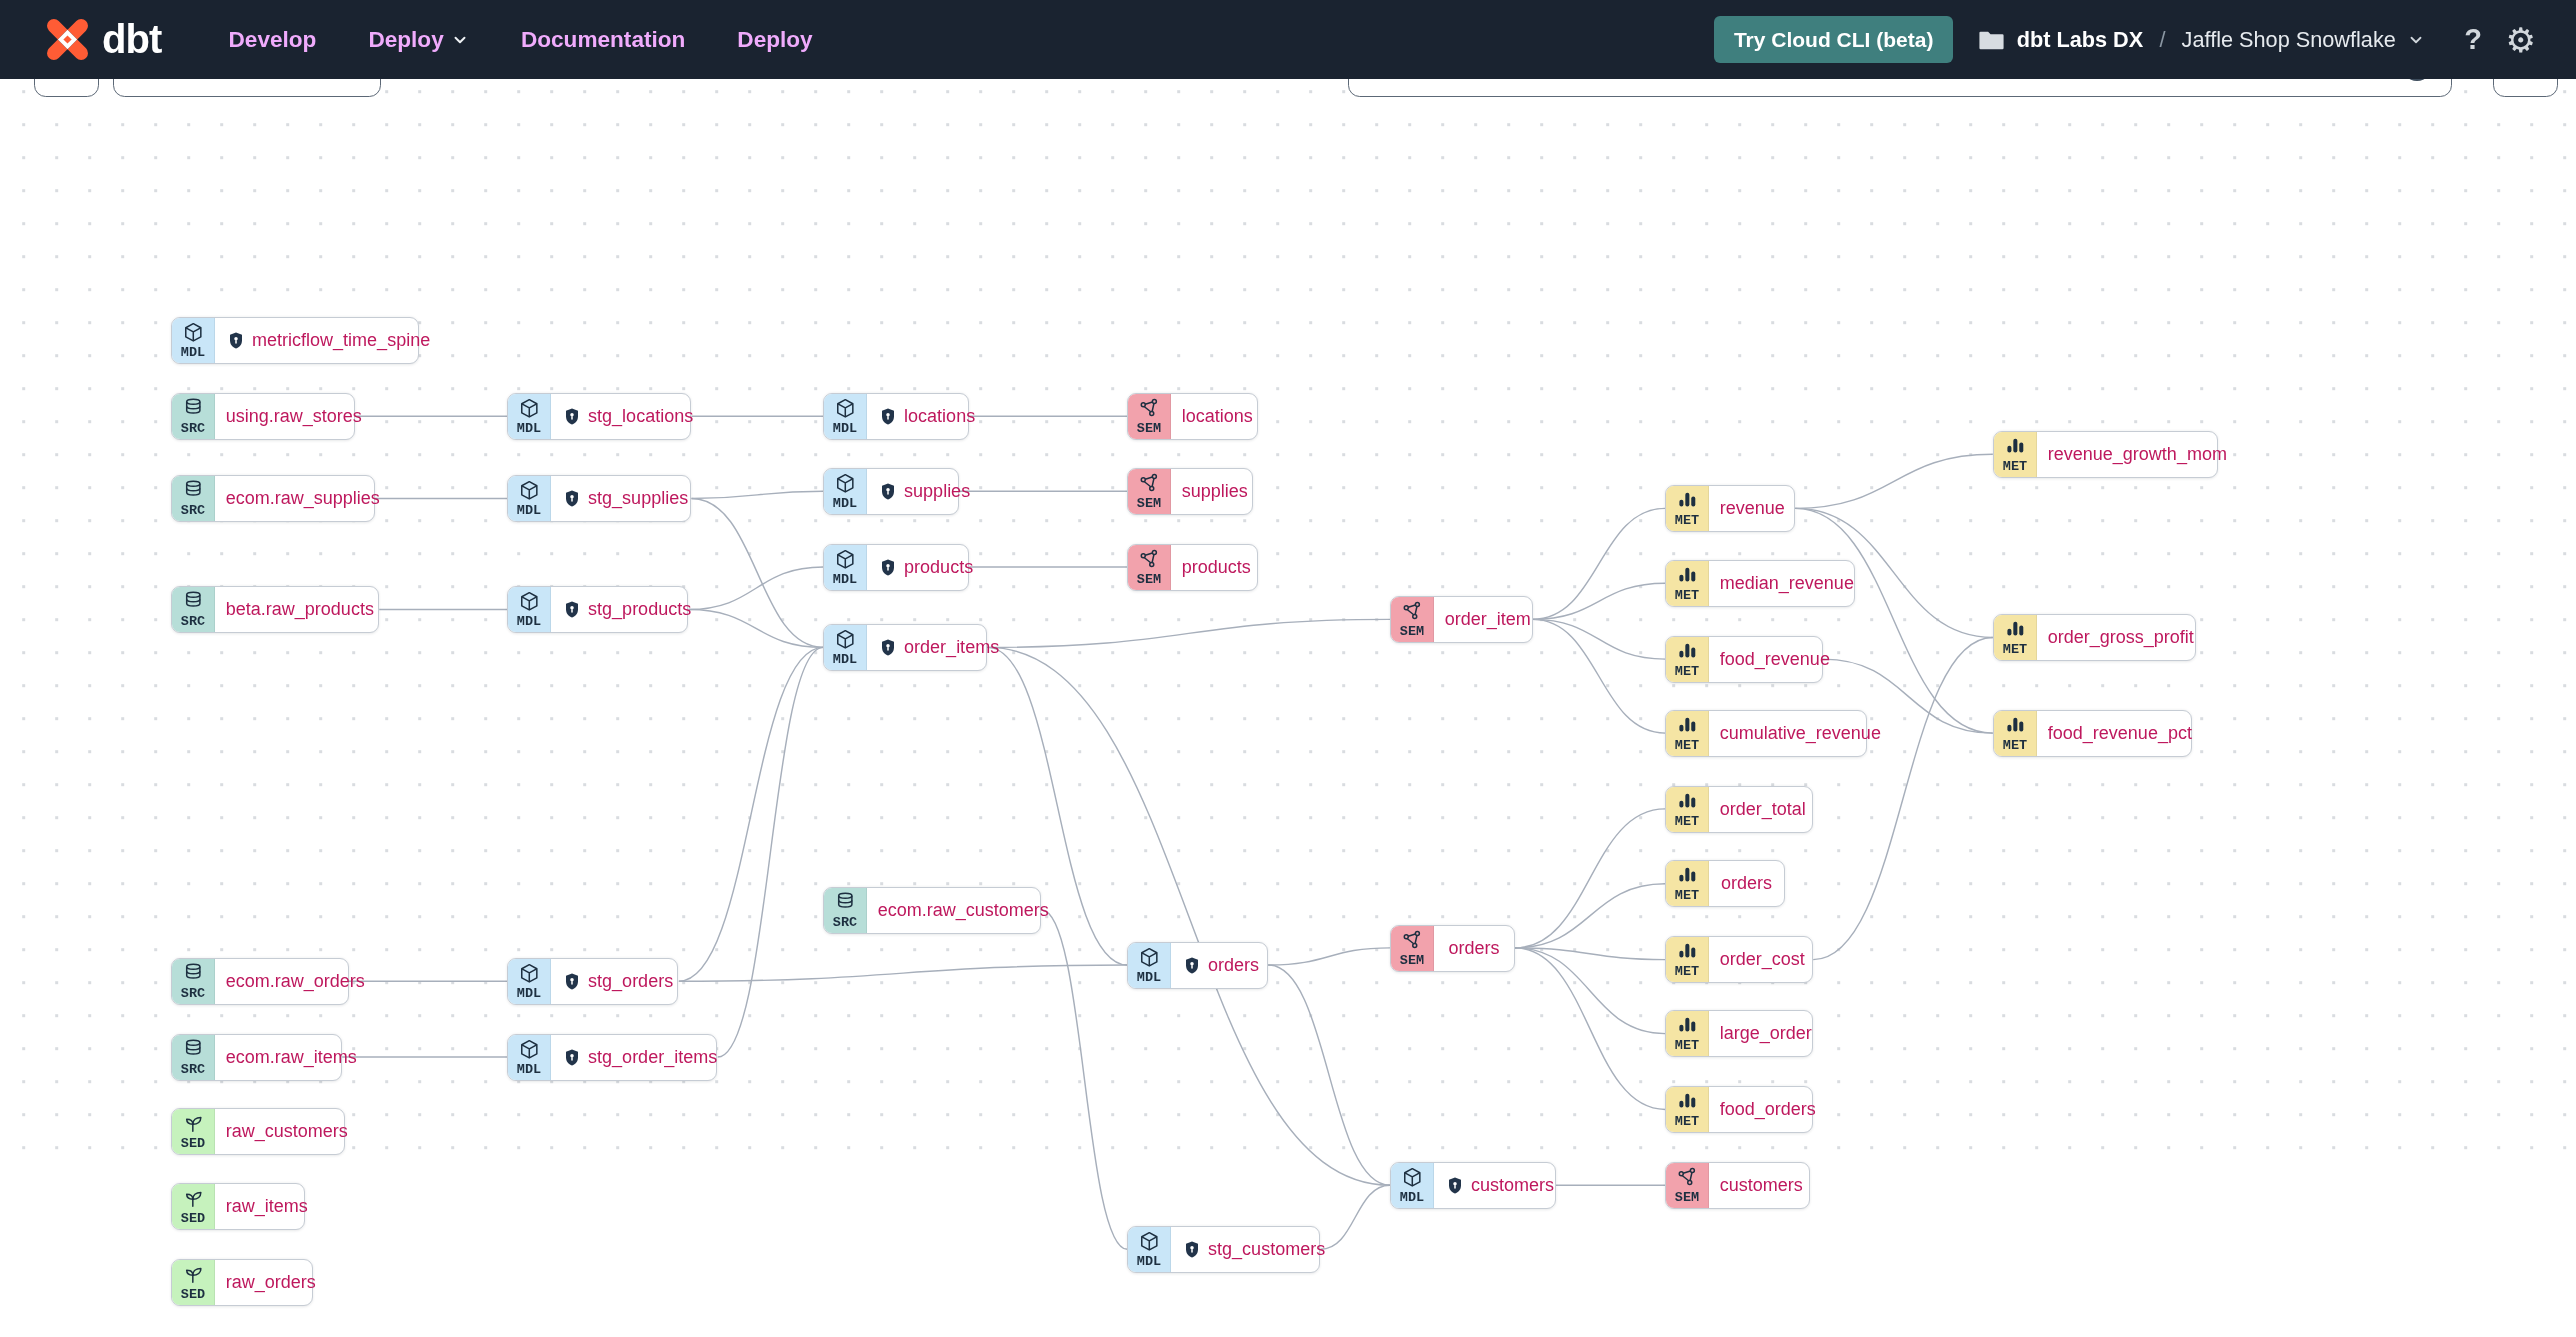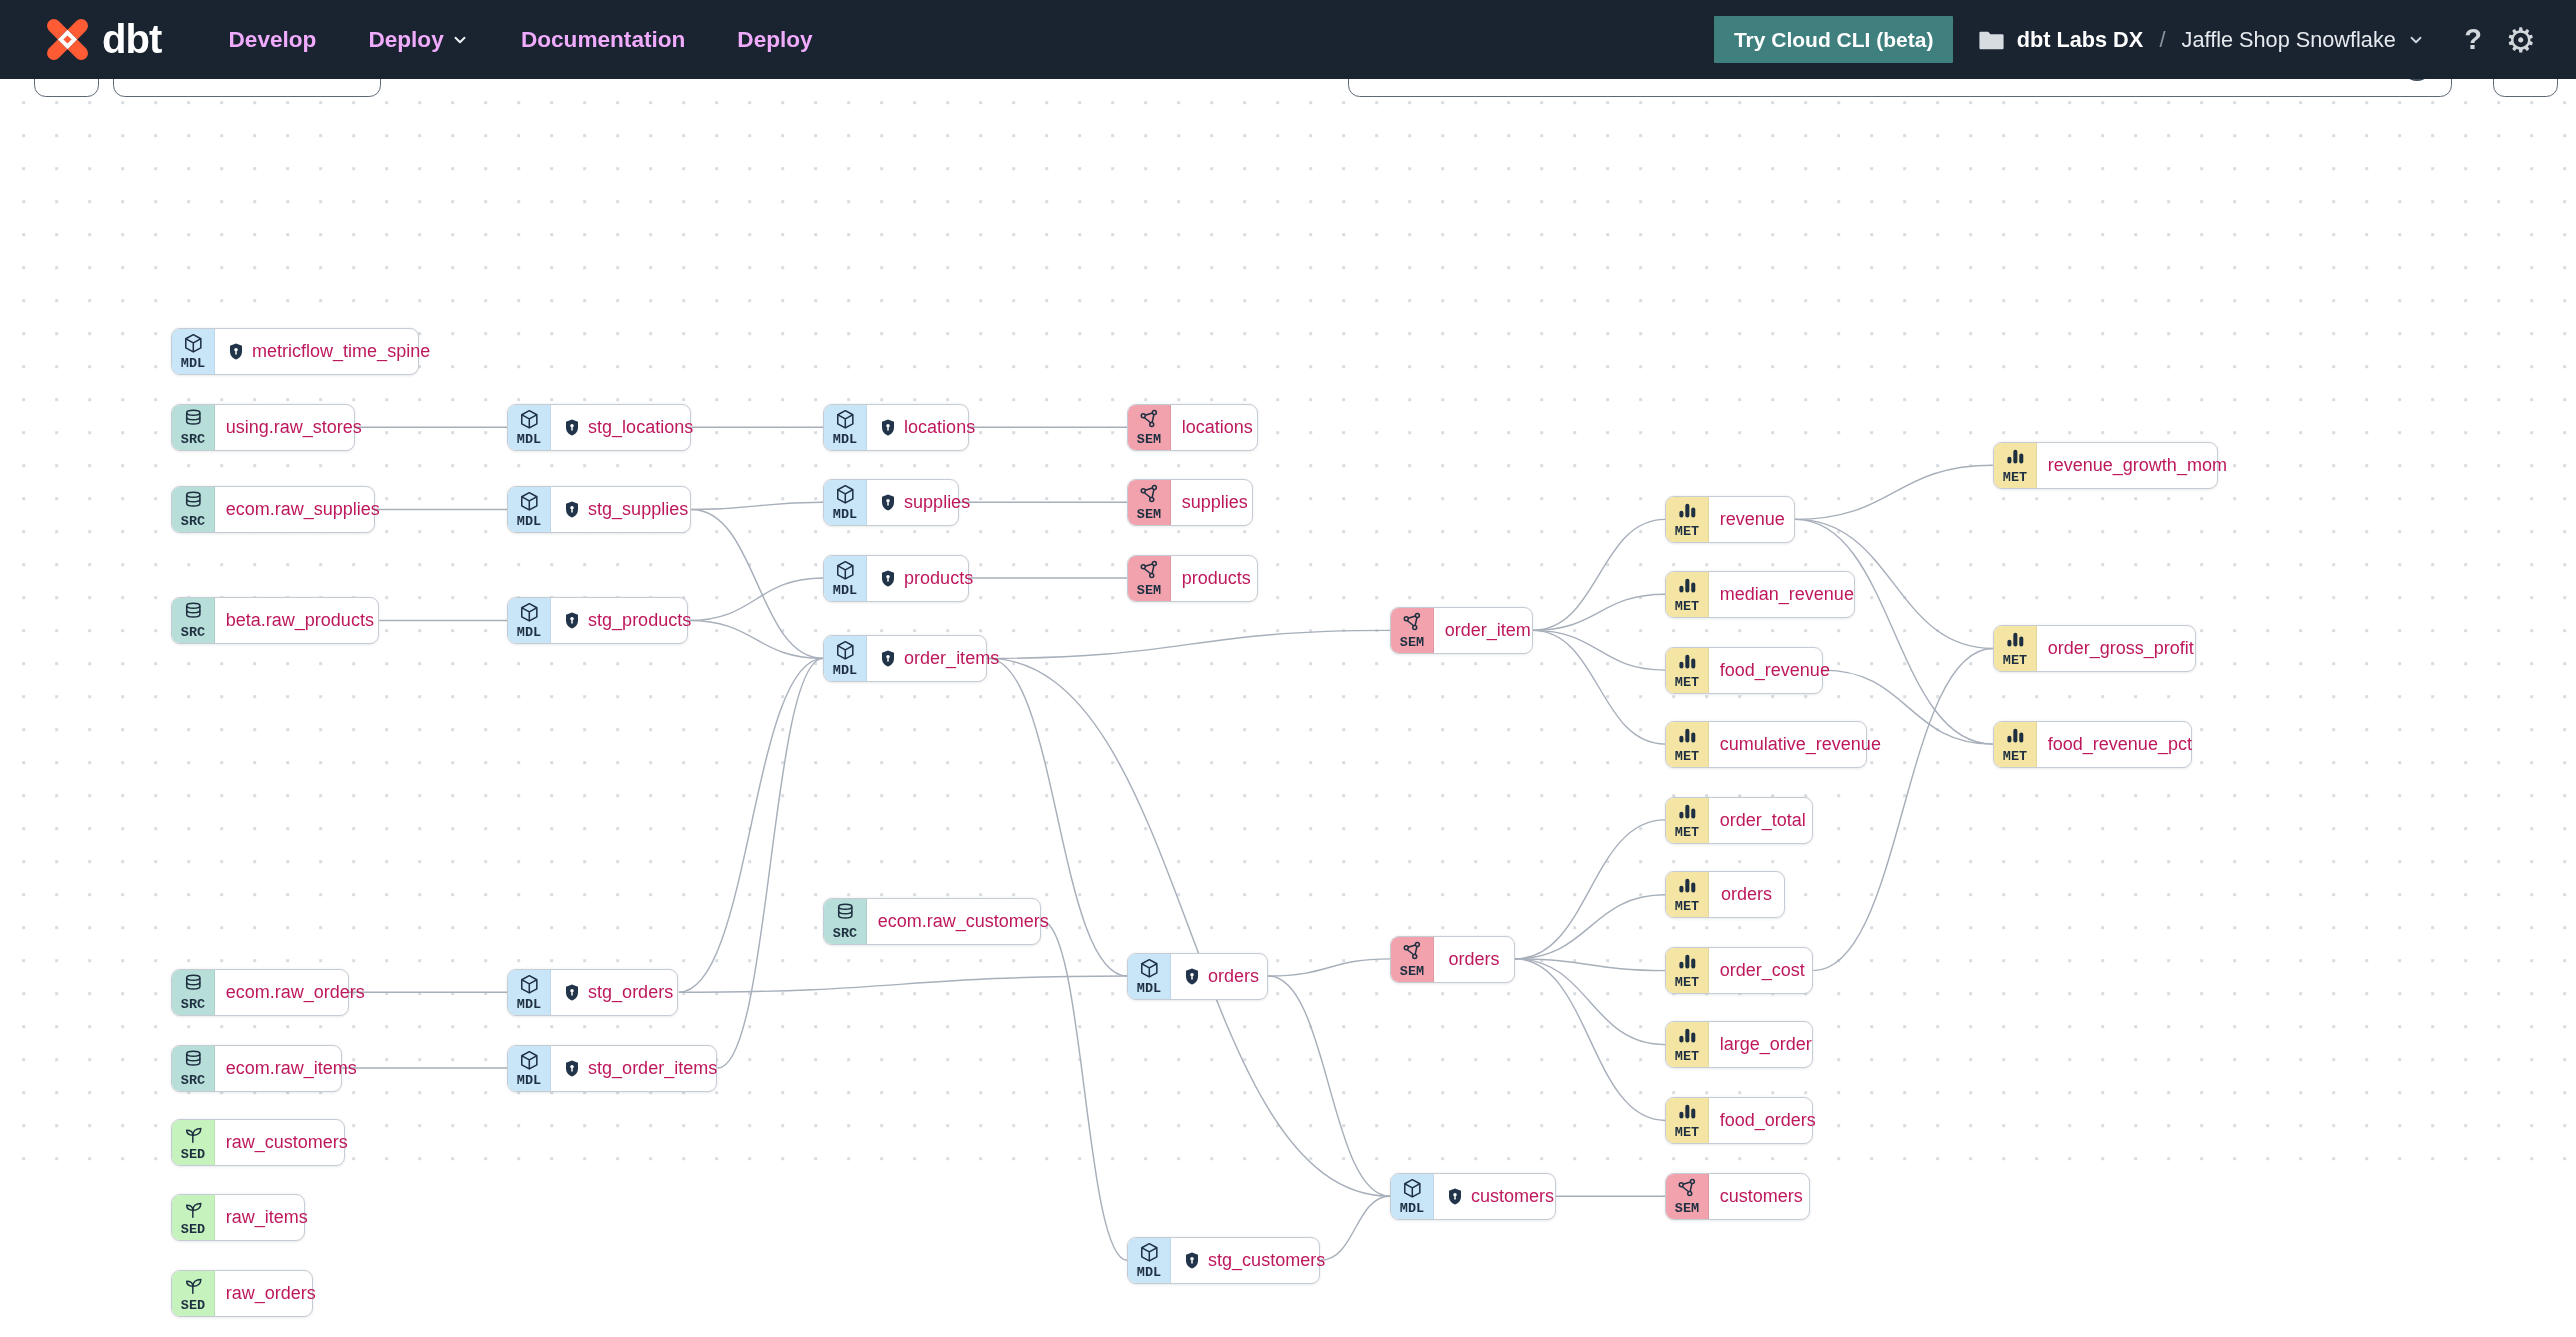--- a/index.html
+++ b/index.html
@@ -12,31 +12,31 @@
     position:absolute;left:0;top:0;width:2576px;height:79px;
     background:#1a2330;display:flex;align-items:center;z-index:50;
   }
   .brand{display:flex;align-items:center;gap:9px;margin-left:42px;}
   .brand-text{color:#ffffff;font-size:40px;font-weight:700;letter-spacing:-0.9px;}
   .nav-menu{display:flex;align-items:center;gap:52px;margin-left:67px;}
   .nav-item{color:#f0abfc;font-size:22.6px;font-weight:600;display:flex;align-items:center;gap:7.2px;cursor:pointer;}
   .nav-right{margin-left:auto;display:flex;align-items:center;margin-right:40px;gap:23.5px;}
   .cta-btn{
     background:#3f7f7e;color:#ffffff;font-size:21px;font-weight:600;
-    border:none;border-radius:1px;padding:11.7px 20px;cursor:pointer;white-space:nowrap;
+    border:none;border-radius:6px;padding:11.7px 20px;cursor:pointer;white-space:nowrap;
   }
   .acct{display:flex;align-items:center;gap:10.8px;white-space:nowrap;}
   .acct .name{color:#ffffff;font-size:21.7px;font-weight:700;}
   .acct .sep{color:#8b97a3;font-size:21.7px;padding:0 5.4px;}
   .acct .proj{color:#e6eaee;font-size:21.7px;font-weight:400;}
   .help-icon{color:#d2d7dc;font-size:29px;font-weight:700;margin-left:16.2px;cursor:pointer;}
   .gear-icon{font-size:34px;color:#d2d7dc;line-height:1;cursor:pointer;}
   
   .canvas{
-    position:absolute;left:0;top:79px;width:2576px;height:1109px;
+    position:absolute;left:0;top:68px;width:2576px;height:1109px;
     background-color:#ffffff;
     background-image:radial-gradient(#d9dce0 1.5px, transparent 1.5px);
     background-size:33px 33px;background-position:7.2px 7.2px;
   }
   #edges{position:absolute;left:0;top:0;width:2576px;height:1258px;}
   
   .tool{position:absolute;background:#ffffff;border:1.4px solid #5c6876;border-radius:11.7px;
         display:flex;align-items:center;z-index:40;box-sizing:border-box;}
   .close-btn{left:34px;top:32px;width:65px;height:65px;justify-content:center;cursor:pointer;}
   .crumb-box{left:113px;top:32px;width:268px;height:65px;justify-content:center;}

